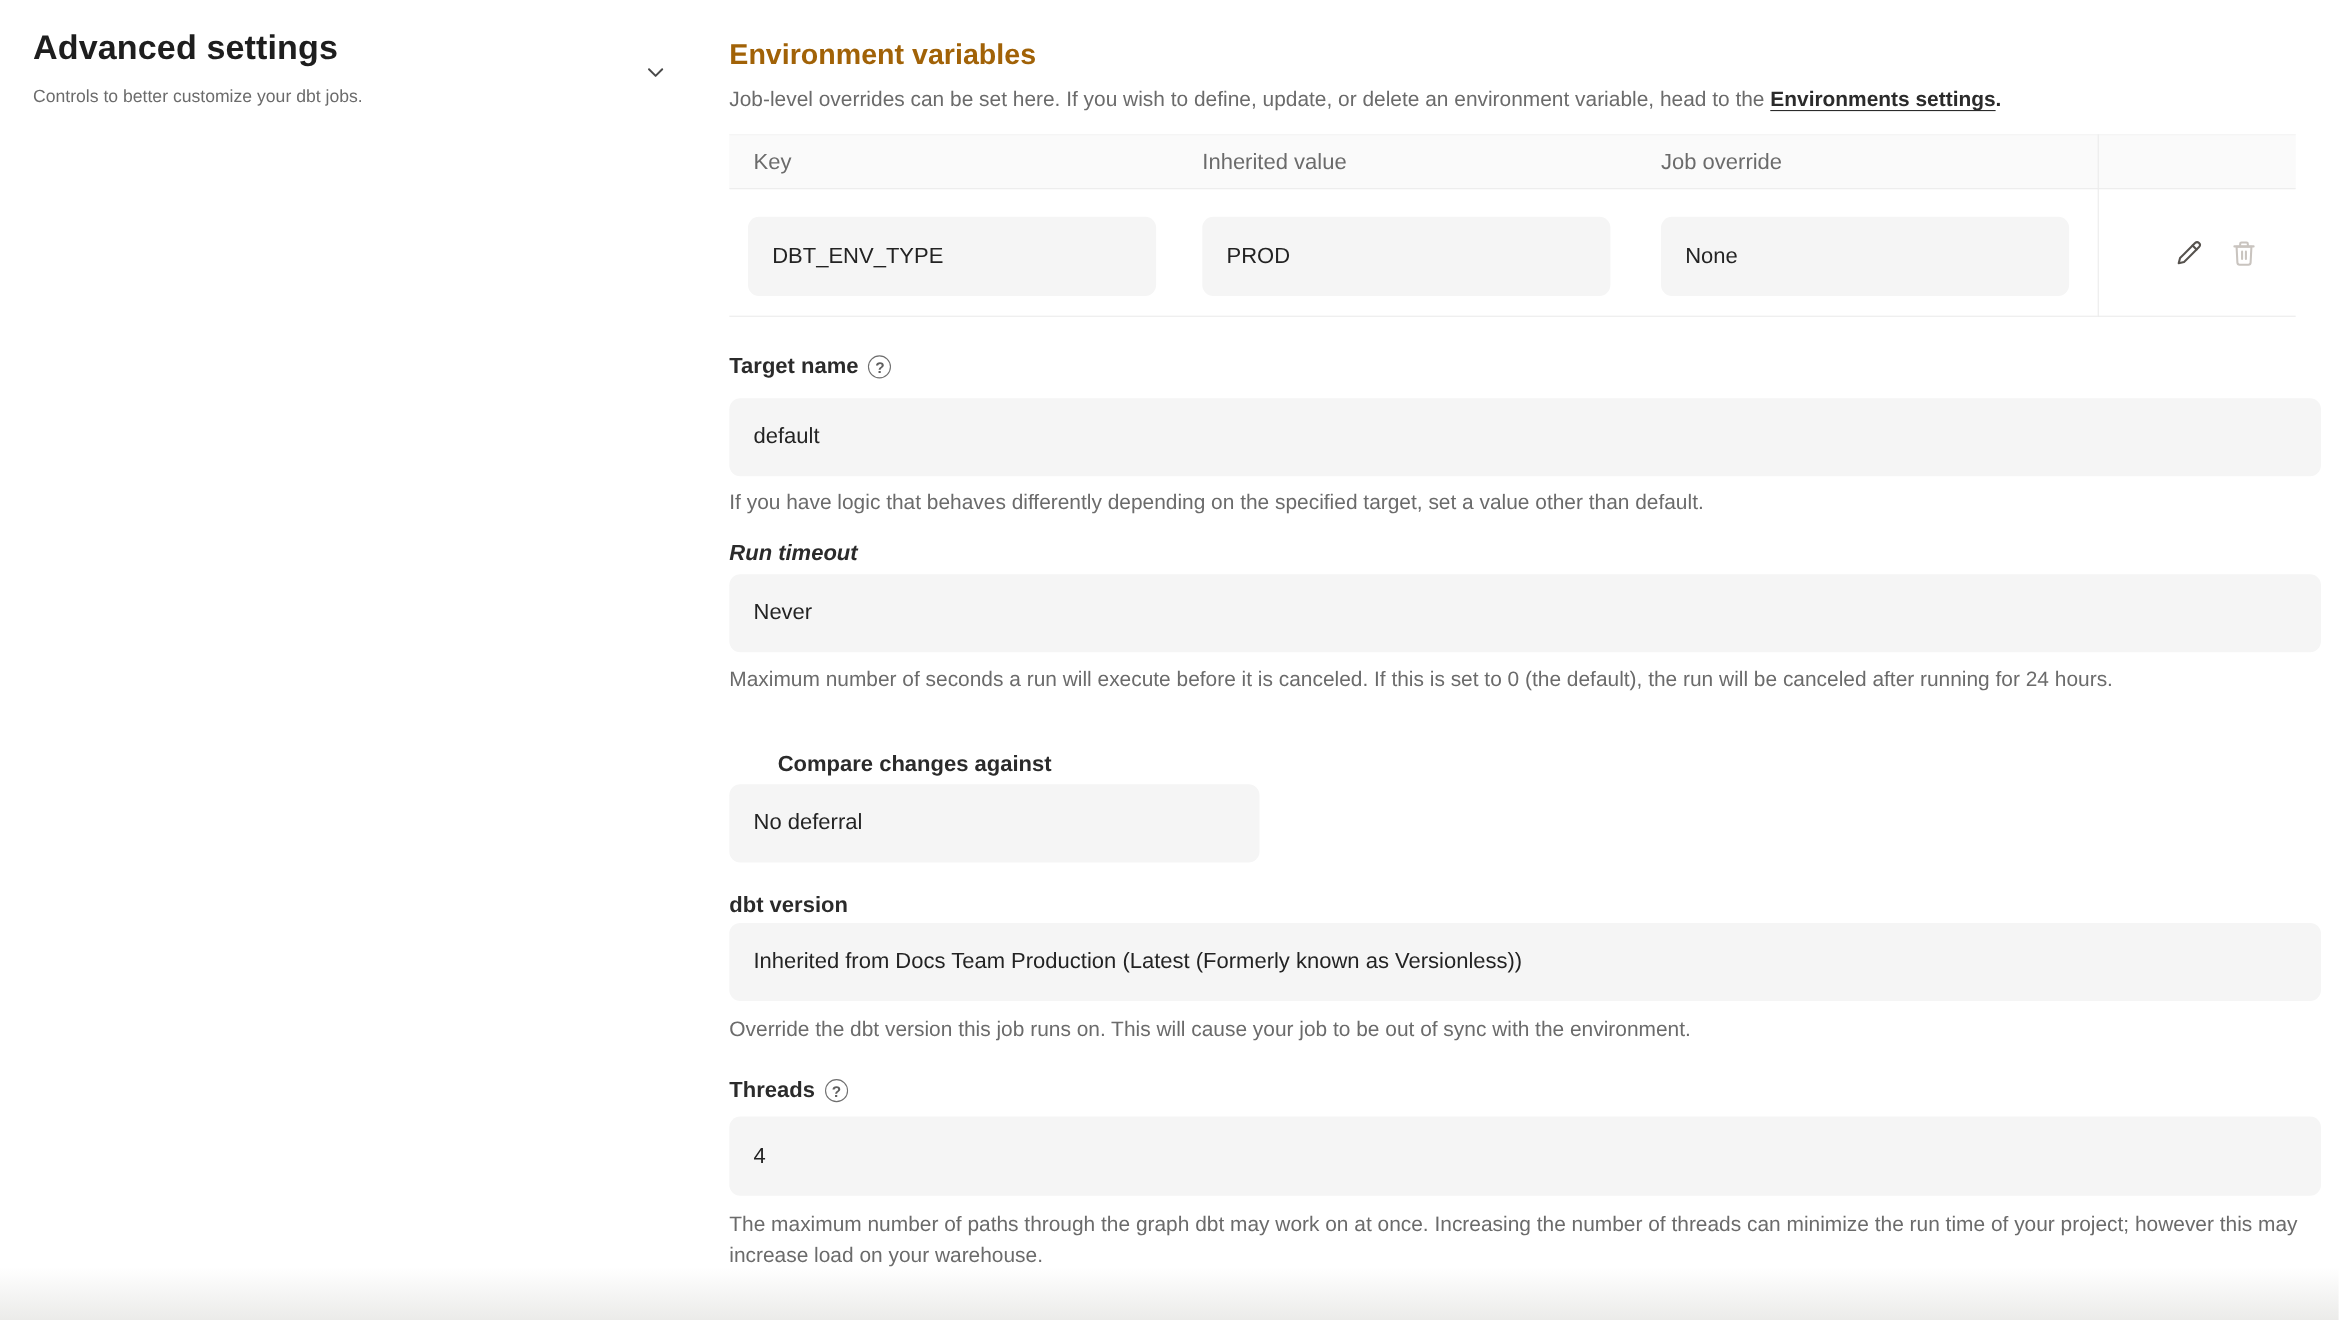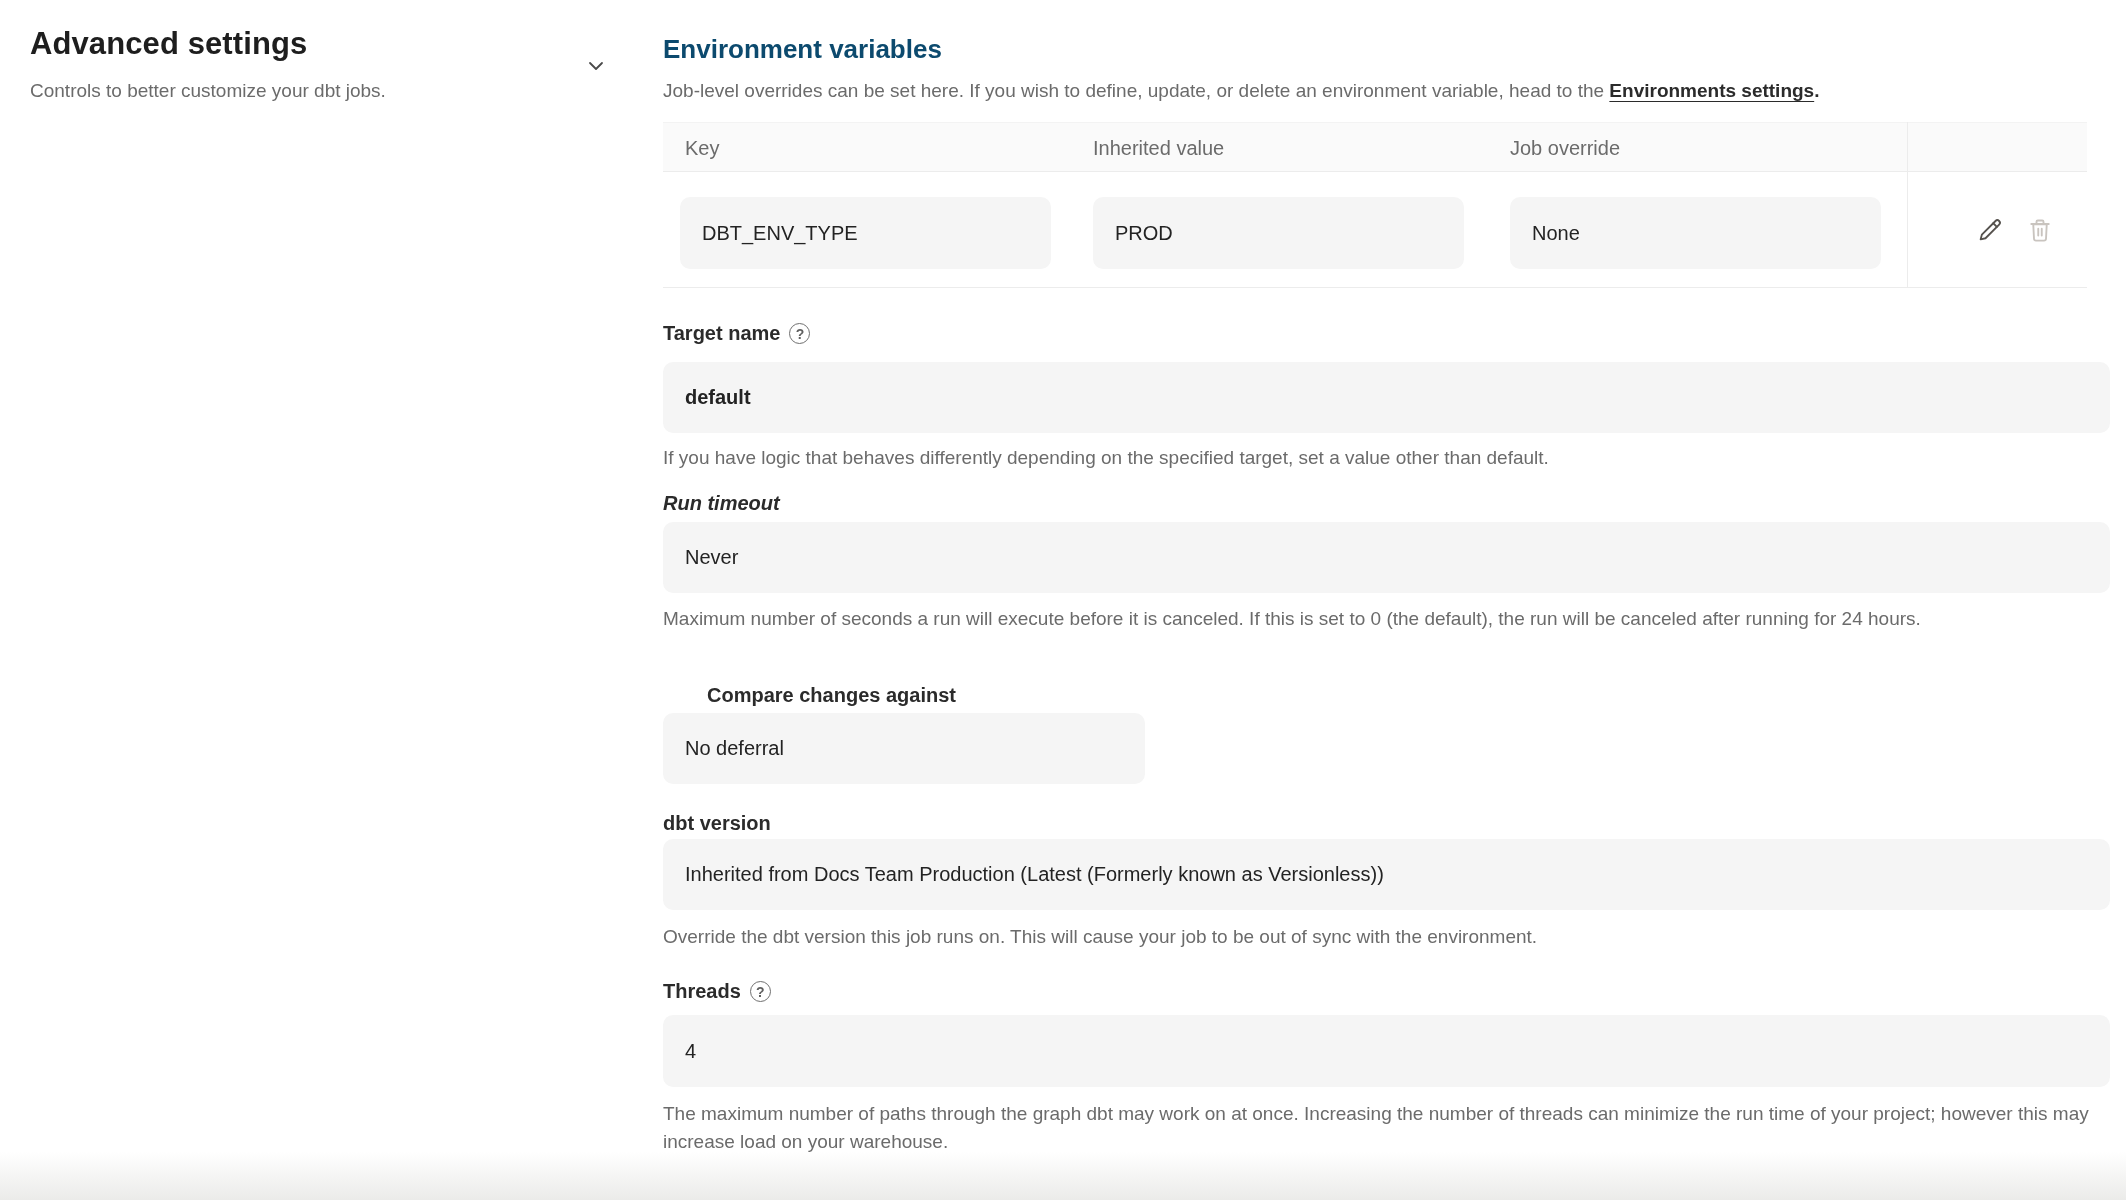--- a/index.html
+++ b/index.html
@@ -8,30 +8,30 @@
     font-family: "Liberation Sans", sans-serif;
     background: #ffffff;
     color: #232323;
     overflow: hidden;
   }
   .screen { position: relative; width: 2126px; height: 1200px; background: #fff; }
 
   
   .left-panel { position: absolute; left: 30px; top: 26px; width: 540px; }
   .page-title { font-size: 31px; font-weight: 700; color: #1e1e1e; letter-spacing: 0.1px; }
-  .page-subtitle { margin-top: 18px; font-size: 19px; color: #6b6b6b; }
+  .page-subtitle { margin-top: 18px; font-size: 16px; color: #6b6b6b; }
   .collapse-btn {
     position: absolute; left: 578px; top: 48px; width: 36px; height: 36px;
     background: transparent; border: none; cursor: pointer;
     display: flex; align-items: center; justify-content: center;
   }
 
   
   .right-panel { position: absolute; left: 663px; top: 0; width: 1447px; height: 1200px; }
-  .section-title { position: absolute; top: 34px; left: 0; font-size: 26px; font-weight: 700; color: #0c4a6e; }
+  .section-title { position: absolute; top: 34px; left: 0; font-size: 26px; font-weight: 700; color: #a16207; }
   .section-desc { position: absolute; top: 80px; left: 0; width: 1447px; font-size: 19px; color: #6b6b6b; white-space: nowrap; }
   .section-desc a {
     color: #2b2b2b; font-weight: 700; text-decoration: underline;
     text-underline-offset: 4px; cursor: pointer;
   }
   .section-desc .desc-suffix { color: #2b2b2b; font-weight: 700; }
 
   
   .env-table { position: absolute; top: 122px; left: 0; width: 1424px; height: 166px; border-bottom: 1px solid #ececec; }
   .thead {
@@ -66,21 +66,21 @@
   }
   .input-box {
     position: absolute; left: 0; height: 71px; width: 1447px;
     background: #f5f5f5; border-radius: 10px;
     display: flex; align-items: center; padding-left: 22px;
     font-size: 20px; color: #232323; cursor: text;
   }
   .helper { position: absolute; left: 0; width: 1447px; font-size: 19px; color: #6b6b6b; line-height: 1.48; }
 
   .lbl-target { top: 322px; }
-  .in-target  { top: 362px; font-weight: bold; }
+  .in-target  { top: 362px; }
   .hp-target  { top: 444px; }
 
   .lbl-timeout { top: 492px; font-style: italic; }
   .in-timeout  { top: 522px; }
   .hp-timeout  { top: 605px; }
 
   .lbl-compare { top: 684px; margin-left: 44px; }
   .in-compare  { top: 713px; width: 482px; }
 
   .lbl-dbtver { top: 812px; }

